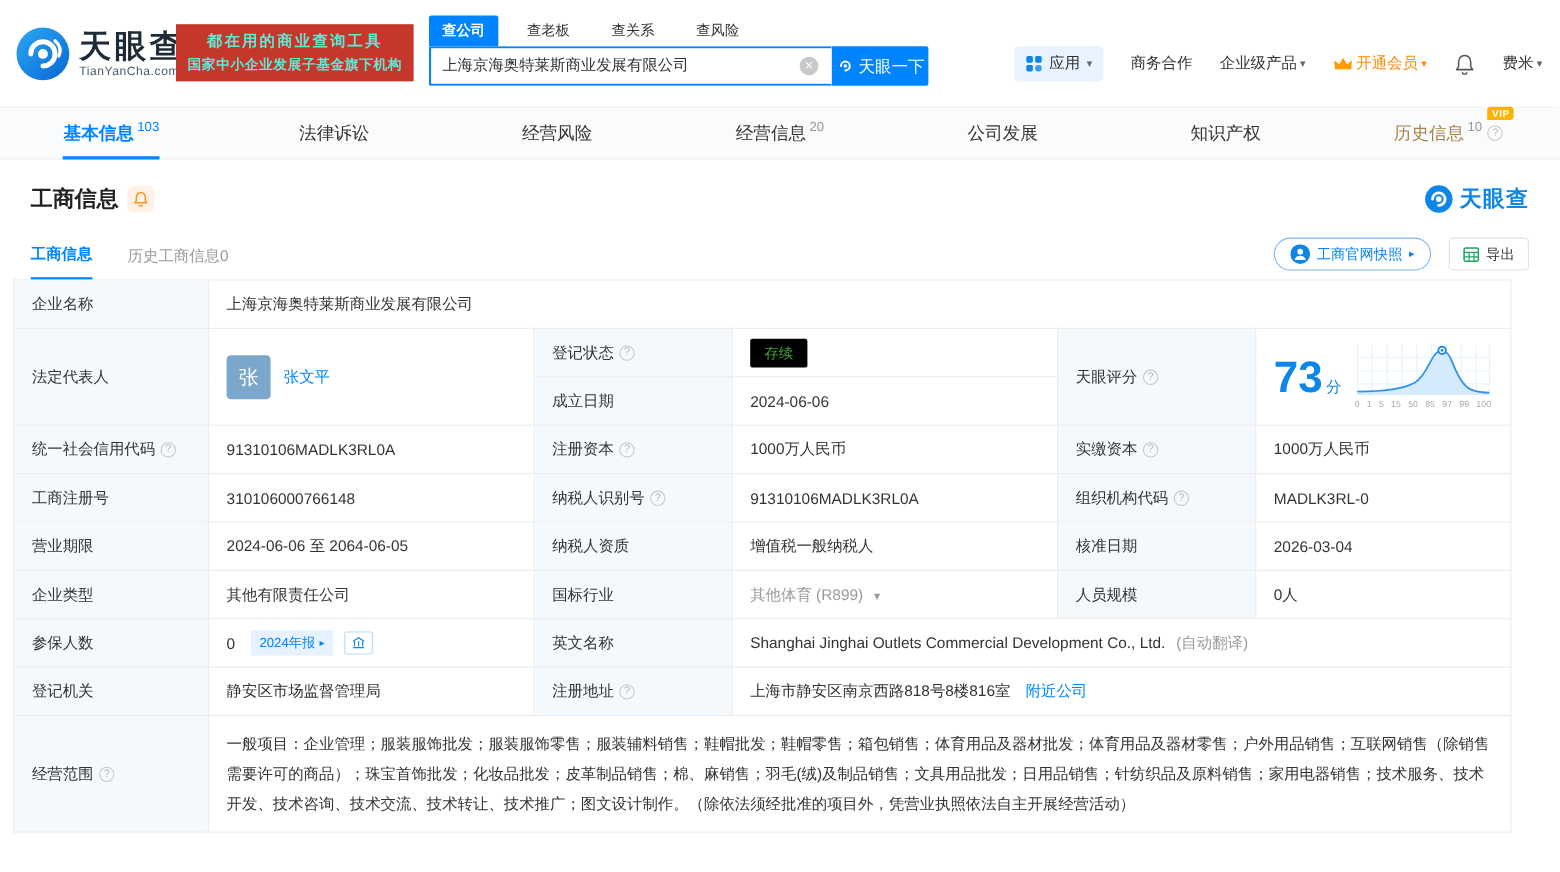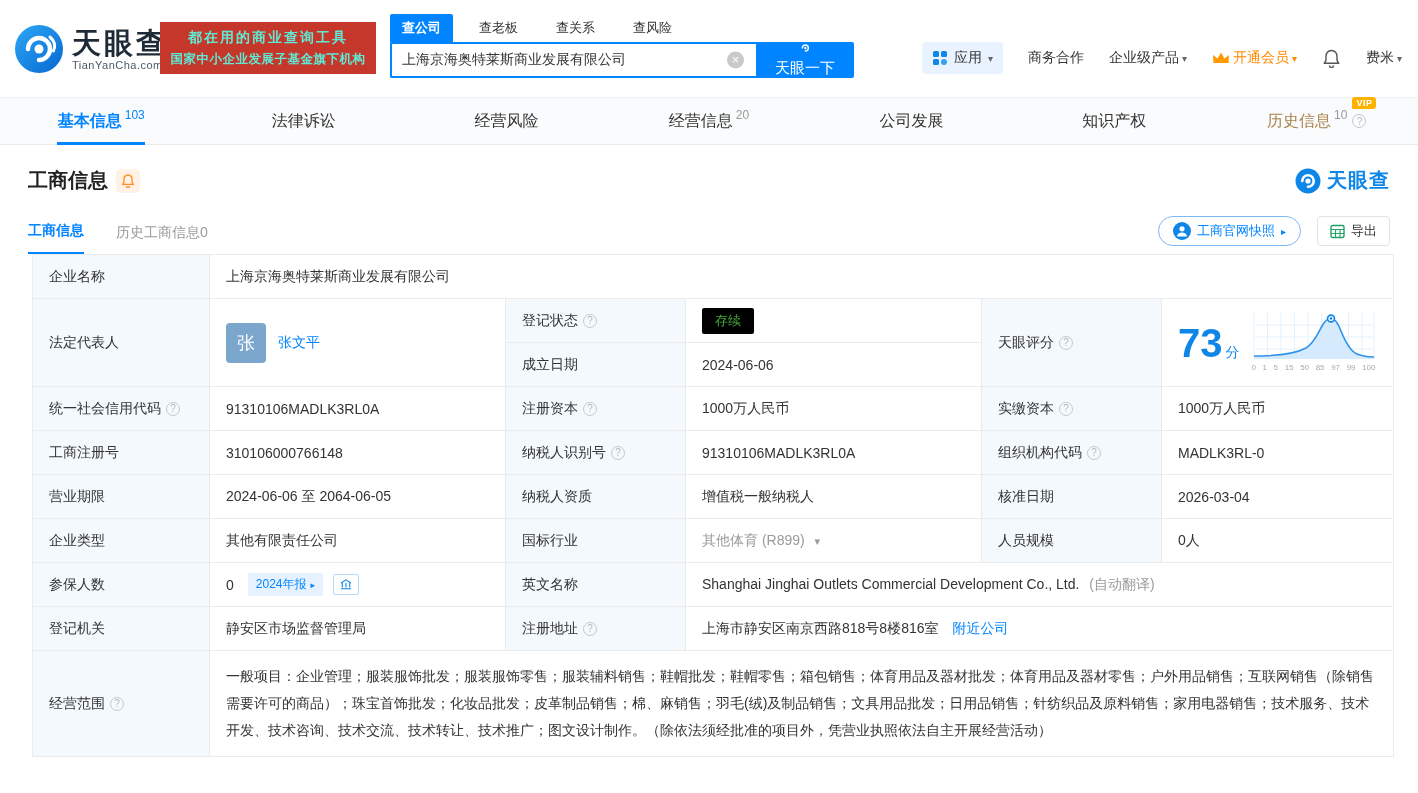--- a/index.html
+++ b/index.html
@@ -24,22 +24,22 @@
 
   .search-tabs { position: absolute; left: 390px; top: 16px; display: flex; align-items: flex-end; font-size: 13px; height: 26px; }
   .stab { padding: 5px 12px; margin-right: 14px; color: #333; cursor: pointer; }
   .stab.active { background: #0084ff; color: #fff; font-weight: bold; border-radius: 2px 2px 0 0; }
   .search-row { position: absolute; left: 390px; top: 42px; display: flex; }
   .search-input-wrap { position: relative; }
   .search-input { width: 366px; height: 36px; border: 2px solid #0084ff; border-right: none; padding: 0 36px 0 10px;
     font-size: 14px; color: #333; outline: none; border-radius: 2px 0 0 2px; font-family: inherit; }
   .clear-btn { position: absolute; right: 12px; top: 50%; transform: translateY(-50%); width: 17px; height: 17px;
     border-radius: 50%; background: #c9c9c9; color: #fff; font-size: 13px; line-height: 15px; text-align: center; cursor: pointer; }
-  .search-btn { width: 98px; height: 36px; background: #0084ff; color: #fff; border: none; font-size: 15px;
-    display: flex; align-items: center; justify-content: center; gap: 5px; cursor: pointer; border-radius: 0 2px 2px 0; font-family: inherit; flex-direction: column; }
+  .search-btn { width: 88px; height: 36px; background: #0084ff; color: #fff; border: none; font-size: 15px;
+    display: flex; align-items: center; justify-content: center; gap: 5px; cursor: pointer; border-radius: 0 2px 2px 0; font-family: inherit; }
 
   .top-menu { position: absolute; right: 16px; top: 42px; display: flex; align-items: center; gap: 25px; font-size: 14px; color: #333; }
   .apps-chip { display: flex; align-items: center; gap: 6px; background: #e9f3ff; border-radius: 4px; padding: 7px 10px; cursor: pointer; }
   .menu-item { cursor: pointer; display: flex; align-items: center; gap: 3px; white-space: nowrap; }
   .caret { font-size: 10px; color: #666; }
   .vip-entry { color: #ff8a00; }
   .vip-entry .caret { color: #ff8a00; }
   .bell-btn { cursor: pointer; display:flex; align-items:center; }
 
   
@@ -70,21 +70,21 @@
   .subtab { font-size: 14px; color: #999; margin-right: 32px; padding-bottom: 12px; cursor: pointer; }
   .subtab.active { color: #0084ff; font-weight: bold; border-bottom: 2px solid #0084ff; }
   .subtab-spacer { flex: 1; }
   .snapshot-btn { display: flex; align-items: center; gap: 6px; height: 30px; padding: 0 14px; border: 1px solid #7db8f5;
     border-radius: 16px; color: #0084ff; font-size: 13px; background: #fff; cursor: pointer; margin: 0 16px 8px 0; font-family: inherit; }
   .snap-arrow { font-size: 10px; color: #0084ff; }
   .export-btn { display: flex; align-items: center; gap: 6px; height: 30px; padding: 0 12px; border: 1px solid #e2e2e2;
     border-radius: 4px; color: #333; font-size: 13px; background: #fff; cursor: pointer; margin-bottom: 8px; font-family: inherit; }
 
   
-  .info-table { border-collapse: collapse; margin: 0 32px; width: 1362px; table-layout: fixed; }
+  .info-table { border-collapse: collapse; margin: 0 12px; width: 1362px; table-layout: fixed; }
   .info-table td { border: 1px solid #ebebeb; font-size: 14px; color: #333; padding: 0 16px; height: 44px; overflow: hidden; }
   td.lbl { background: #f3f9fd; }
   .lbl-inner { display: inline-flex; align-items: center; }
   .rep-cell { display: flex; align-items: center; gap: 12px; }
   .avatar { width: 40px; height: 40px; border-radius: 4px; background: #7ba7cc; color: #fff; font-size: 18px;
     display: flex; align-items: center; justify-content: center; flex: none; cursor: pointer; }
   .link { color: #0084ff; cursor: pointer; text-decoration: none; }
   .badge-green { display: inline-block; background: #000000; color: #41a836; padding: 4px 13px; border-radius: 2px; font-size: 13px; }
   .score-cell { display: flex; align-items: center; gap: 12px; }
   .score-group { display:flex; align-items: baseline; }

